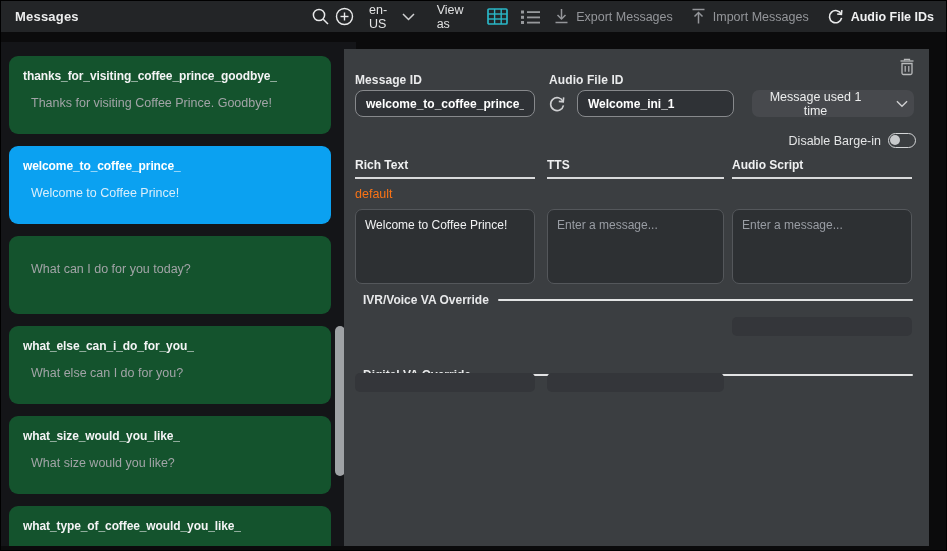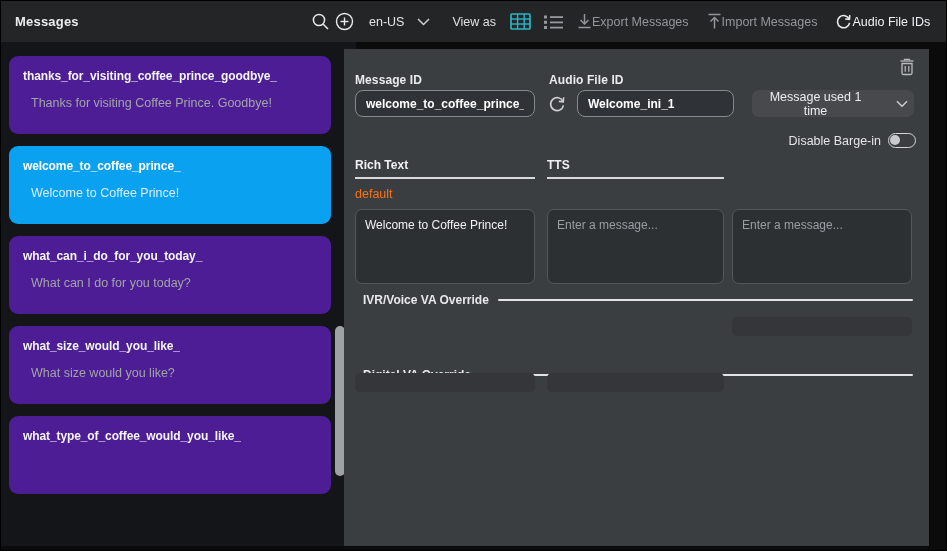--- a/index.html
+++ b/index.html
@@ -3,39 +3,39 @@
 <meta charset="utf-8">
 <style>
   html,body{margin:0;padding:0;background:#000;}
   .window{
     position:relative;width:947px;height:551px;overflow:hidden;
     background:#0b0b0c;font-family:"Liberation Sans",sans-serif;
     -webkit-font-smoothing:antialiased;color:#e6e7e8;box-sizing:border-box;
     border:1px solid #000;
   }
   
-  .topbar{position:absolute;top:0;left:0;width:947px;height:41px;background:#232527;display:flex;align-items:center;}
+  .topbar{position:absolute;top:0;left:0;width:947px;height:31px;background:#232527;display:flex;align-items:center;}
   .topbar-left{width:362px;display:flex;align-items:center;box-sizing:border-box;padding:0 8px 0 14px;}
   .tb-title{font-size:13px;font-weight:bold;color:#eceded;flex:1;letter-spacing:.2px;}
   .tb-iconbtn{display:flex;align-items:center;justify-content:center;width:22px;height:22px;margin-left:2px;cursor:pointer;}
   .topbar-right{flex:1;display:flex;align-items:center;padding-right:14px;font-size:12.5px;}
-  .locale{display:flex;align-items:center;margin-left:6px;gap:13px;color:#e3e4e5;cursor:pointer;}
+  .locale{display:flex;align-items:center;margin-left:6px;gap:6px;color:#e3e4e5;cursor:pointer;}
   .viewas-label{margin-left:22px;color:#dfe0e1;}
   .icon-grid{margin-left:14px;cursor:pointer;display:flex;}
   .icon-list{margin-left:12px;cursor:pointer;display:flex;}
-  .tb-action{display:flex;align-items:center;gap:0;cursor:pointer;white-space:nowrap;}
+  .tb-action{display:flex;align-items:center;gap:7px;cursor:pointer;white-space:nowrap;}
   .tb-action.dim{color:#94969a;}
   .tb-action.export{margin-left:14px;}
   .tb-action.import{margin-left:18px;}
-  .tb-action.audio{margin-left:18px;color:#f0f1f2;font-weight:normal;}
+  .tb-action.audio{margin-left:18px;color:#f0f1f2;font-weight:bold;}
   
   .left-panel{position:absolute;top:41px;left:0;width:355px;height:504px;background:#141518;overflow:hidden;}
   .msg-card{
     position:relative;margin:0 0 12px 8px;width:322px;height:78px;box-sizing:border-box;
-    background:#4c1d95;border-radius:9px;padding:13px 10px 0 14px;cursor:pointer;
+    background:#14532d;border-radius:9px;padding:13px 10px 0 14px;cursor:pointer;
   }
   .msg-card .mc-id{font-size:12px;font-weight:bold;color:#f4f4f5;letter-spacing:-.1px;white-space:nowrap;overflow:hidden;}
   .msg-card .mc-text{font-size:12.5px;color:#a2a4a7;margin-top:13px;margin-left:8px;white-space:nowrap;overflow:hidden;}
   .msg-card.selected{background:var(--accent-blue,#0ba1f1);}
   .msg-card.selected .mc-id{color:#fff;}
   .msg-card.selected .mc-text{color:#d9eefb;}
   .list-pad{height:14px;}
   .scroll-thumb{position:absolute;right:11px;top:284px;width:10px;height:150px;border-radius:5px;background:#9fa2a5;cursor:pointer;}
   
   .v-divider{position:absolute;top:41px;left:355px;width:7px;height:504px;background:#0b0b0c;}
@@ -170,22 +170,25 @@
     <div id="message-list">
         <div class="msg-card">
       <div class="mc-id">thanks_for_visiting_coffee_prince_goodbye_</div>
       <div class="mc-text">Thanks for visiting Coffee Prince. Goodbye!</div>
     </div>
         <div class="msg-card selected">
       <div class="mc-id">welcome_to_coffee_prince_</div>
       <div class="mc-text">Welcome to Coffee Prince!</div>
     </div>
         <div class="msg-card">
-      <div class="mc-id">what_can_i_do_for_you_today_</div>
       <div class="mc-text">What can I do for you today?</div>
+    </div>
+        <div class="msg-card">
+      <div class="mc-id">what_else_can_i_do_for_you_</div>
+      <div class="mc-text">What else can I do for you?</div>
     </div>
         <div class="msg-card">
       <div class="mc-id">what_size_would_you_like_</div>
       <div class="mc-text">What size would you like?</div>
     </div>
         <div class="msg-card">
       <div class="mc-id">what_type_of_coffee_would_you_like_</div>
 
     </div>
       </div>
@@ -235,20 +238,21 @@
 
     <div class="barge-row">
       <span class="barge-label">Disable Barge-in</span>
       <span class="toggle">
           <span class="knob"></span>
         </span>
     </div>
 
     <div class="col-header" style="left:203px;width:177px;">TTS</div>
     <div class="col-header" style="left:11px;width:180px;">Rich Text</div>
+    <div class="col-header" style="left:388px;width:180px;">Audio Script</div>
 
     <div class="group-label">default</div>
 
     <textarea class="rp-textarea" style="left: 11px; width: 180px;" placeholder="Enter a message...">Welcome to Coffee Prince!</textarea>
     <textarea class="rp-textarea" style="left: 203px; width: 177px;" placeholder="Enter a message..."></textarea>
     <textarea class="rp-textarea" style="left: 388px; width: 180px;" placeholder="Enter a message..."></textarea>
 
     <div class="section-row" style="top:244px;">
       <span class="sec-label">IVR/Voice VA Override</span>
       <span class="sec-line"></span>

